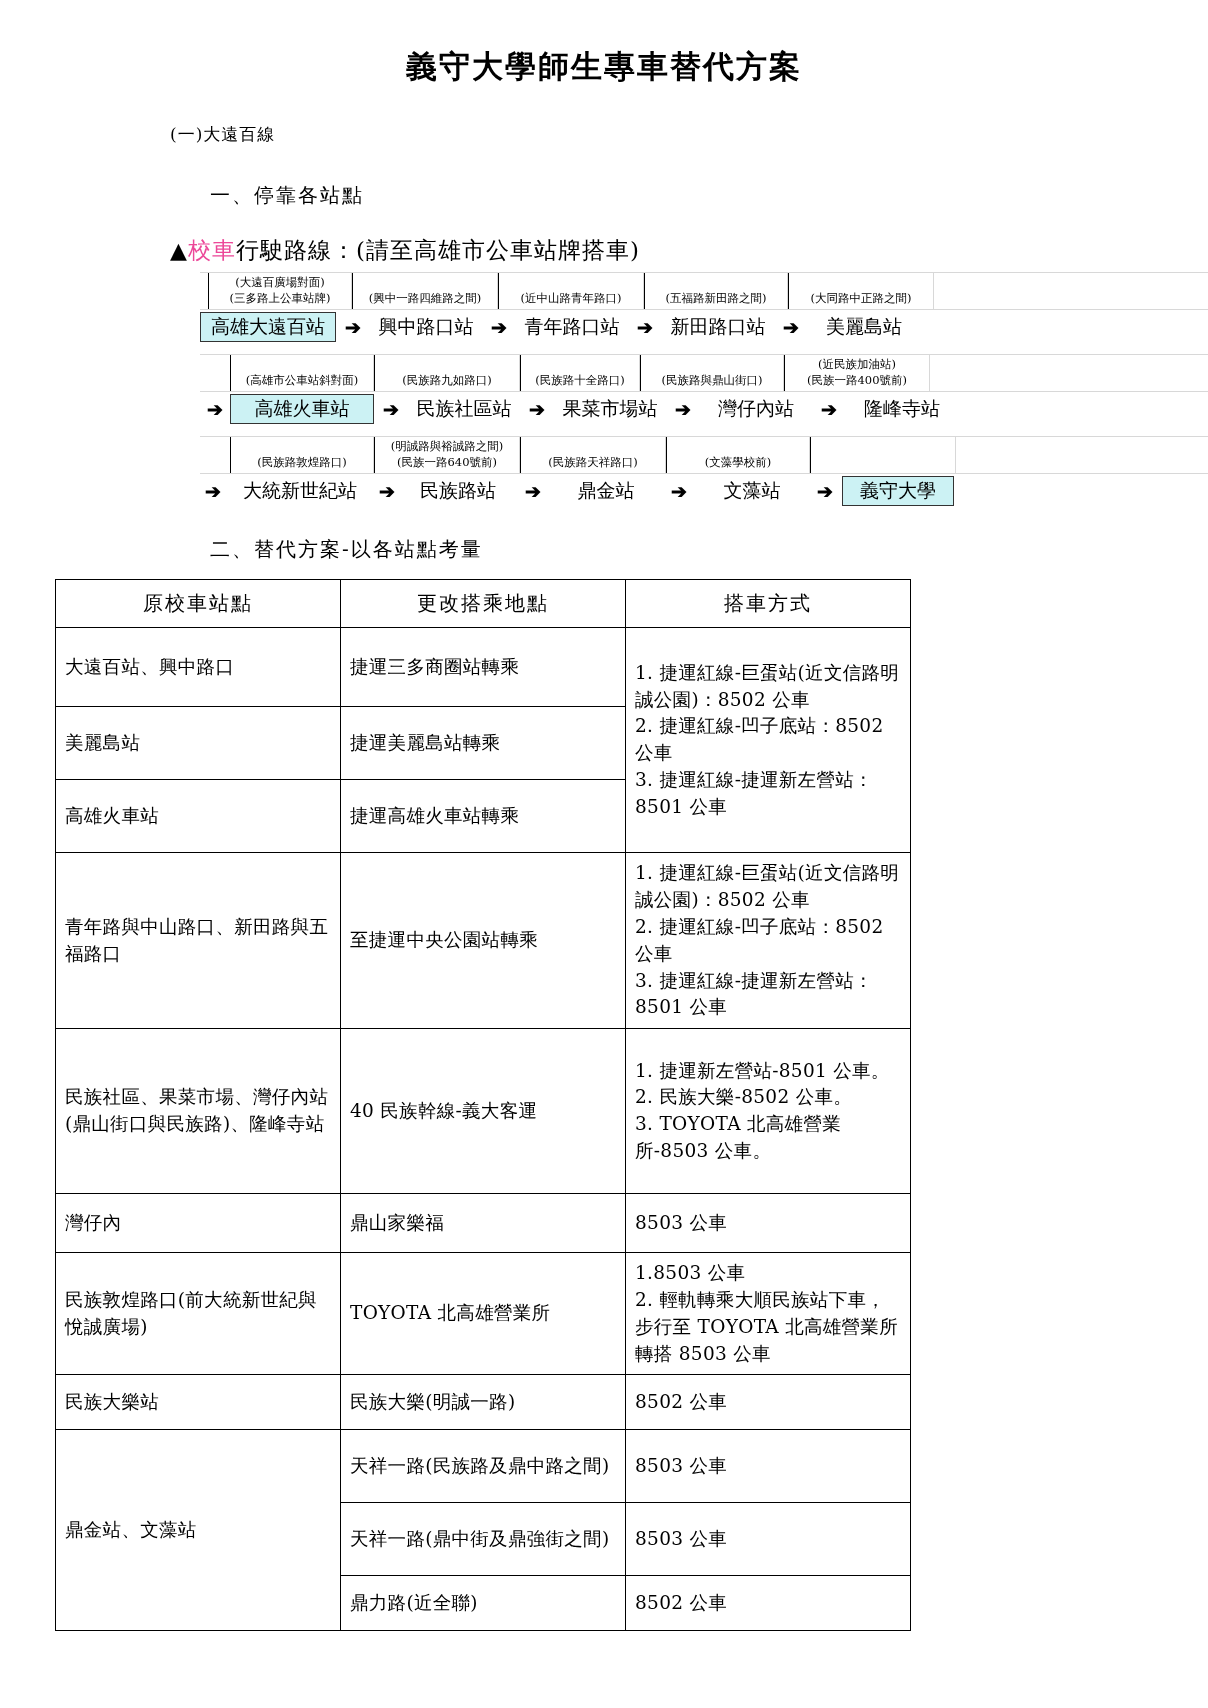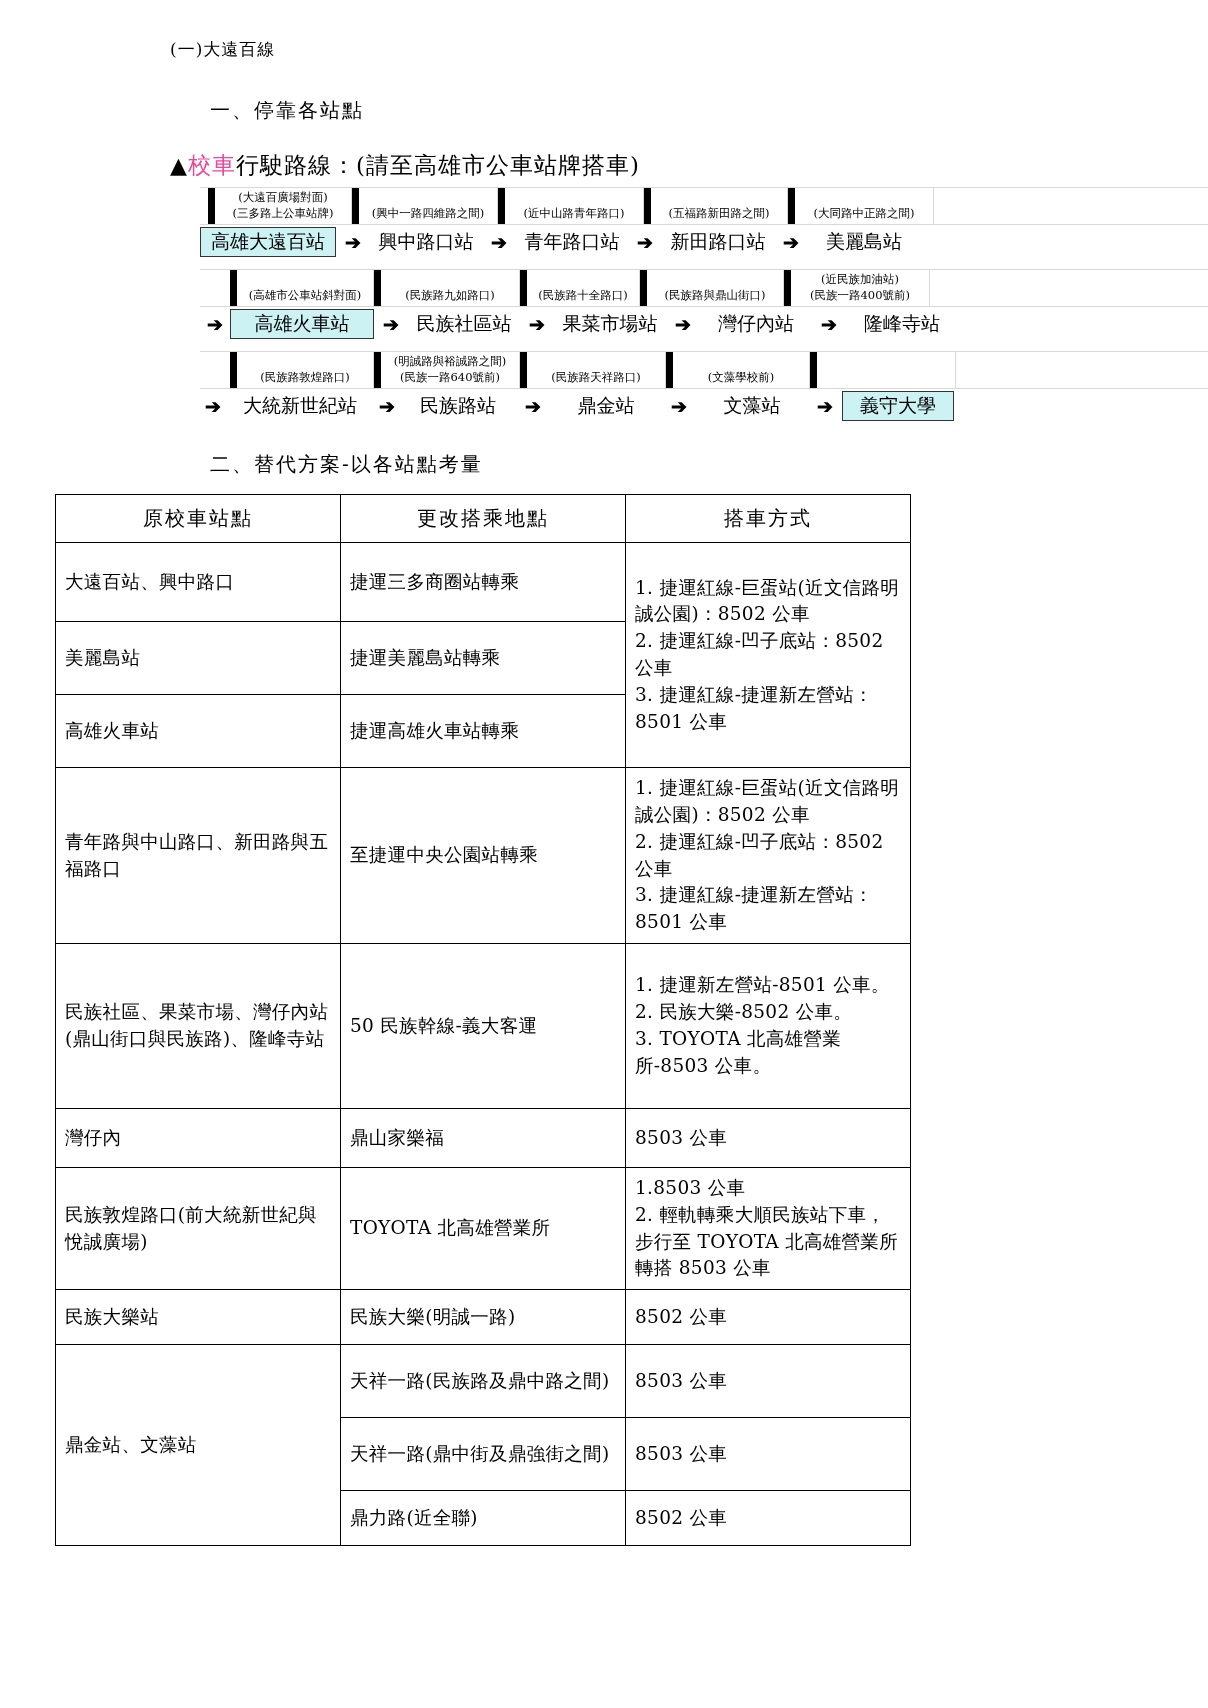--- a/index.html
+++ b/index.html
@@ -78,21 +78,21 @@
   .note-line {
     display: flex;
     align-items: flex-end;
     border-top: 1px solid #d8d8d8;
     border-bottom: 1px solid #d8d8d8;
   }
   .note-cell {
     font-size: 11.5px;
     text-align: center;
     padding: 2px 4px 3px 4px;
-    border-left: 7px solid #000000;
+    border-left: 1px solid #000000;
     border-right: 1px solid #d8d8d8;
     box-sizing: border-box;
     line-height: 1.35;
     white-space: nowrap;
     align-self: stretch;
     display: flex;
     flex-direction: column;
     justify-content: flex-end;
   }
   .note-cell.blank {
@@ -154,20 +154,21 @@
   }
   .ol li {
     white-space: normal;
   }
 </style>
 </head>
 <body>
 
 <div class="page">
 
+  <h1 class="doc-title">義守大學師生專車替代方案</h1>
 
   <div class="sec-a">(一)大遠百線</div>
 
   <div class="sec-b">一、停靠各站點</div>
 
   <div class="route-heading">
     <span class="tri">▲</span><span class="red">校車</span><span>行駛路線：(請至高雄市公車站牌搭車)</span>
   </div>
 
   <div class="route-block">
@@ -291,21 +292,21 @@
           <ul class="ol">
               <li>1. 捷運紅線-巨蛋站(近文信路明誠公園)：8502 公車</li>
               <li>2. 捷運紅線-凹子底站：8502 公車</li>
               <li>3. 捷運紅線-捷運新左營站：8501 公車</li>
             </ul>
         </td>
       </tr>
 
       <tr>
         <td class="c1" style="height:150px">民族社區、果菜市場、灣仔內站(鼎山街口與民族路)、隆峰寺站</td>
-        <td class="c2">50 民族幹線-義大客運</td>
+        <td class="c2">40 民族幹線-義大客運</td>
         <td class="c3">
           <ul class="ol">
               <li>1. 捷運新左營站-8501 公車。</li>
               <li>2. 民族大樂-8502 公車。</li>
               <li>3. TOYOTA 北高雄營業所-8503 公車。</li>
             </ul>
         </td>
       </tr>
 
       <tr>

